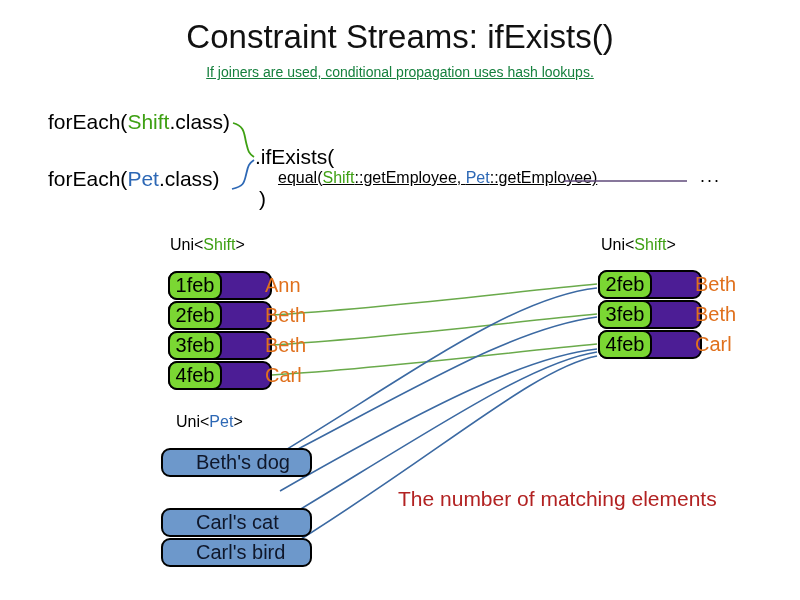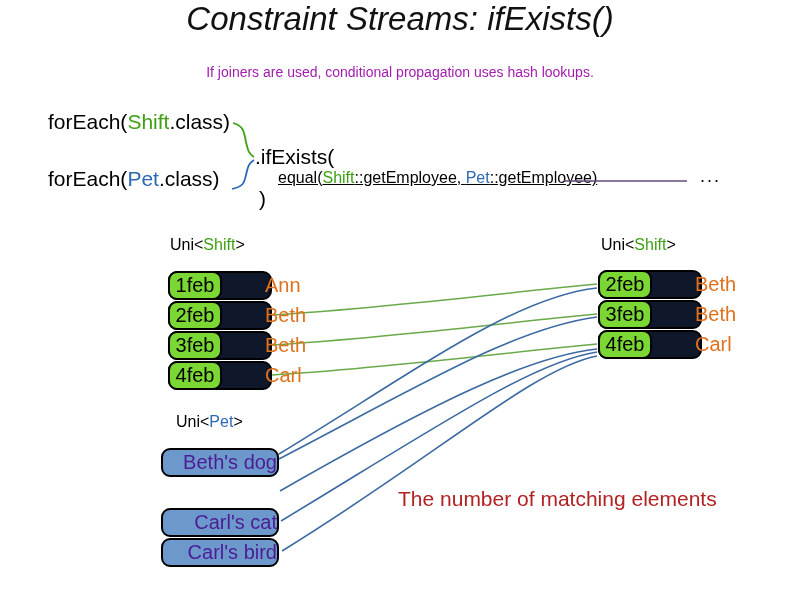--- a/index.html
+++ b/index.html
@@ -1,44 +1,44 @@
 <!DOCTYPE html>
 <html><head>
 <meta charset="utf-8">
 <style>
   html,body { margin:0; padding:0; }
   body { font-family:"Liberation Sans", sans-serif; background:#fff; }
   .slide { position:relative; width:800px; height:600px; background:#ffffff; overflow:hidden; }
 
-  .title { position:absolute; left:0; top:0; width:800px; text-align:center;
-           font-size:33px; color:#111; letter-spacing:0;font-style:italic; }
+  .title { position:absolute; left:0; top:18px; width:800px; text-align:center;
+           font-size:33px; color:#111; letter-spacing:0; }
   .subtitle { position:absolute; left:0; top:64px; width:800px; text-align:center;
-              font-size:14px; color:#a21caf; }
+              font-size:14px; color:#15803d;text-decoration:underline; }
 
   .codeline { position:absolute; font-size:21px; color:#000; white-space:nowrap; }
   .code-small { position:absolute; font-size:16px; color:#000; white-space:nowrap;text-decoration:underline; }
   .cls-shift { color:#3ea013; }
   .cls-pet   { color:#2d68b5; }
   .ellipsis  { position:absolute; font-size:18px; color:#000; letter-spacing:2px; }
 
   svg.overlay { position:absolute; left:0; top:0; pointer-events:none; }
 
   .tbl-label { position:absolute; font-size:16px; color:#000; white-space:nowrap; }
 
-  .srow { position:absolute; width:100px; height:25px; background:#0f172a;
+  .srow { position:absolute; width:100px; height:25px; background:#4c1d95;
           border:2px solid #000; border-radius:9px; }
   .datebox { position:absolute; left:-2px; top:-2px; width:50px; height:25px;
              background:#7bd733; border:2px solid #000; border-radius:9px;
              color:#000; font-size:20px; text-align:center; line-height:25px; }
   .namebox { position:absolute; left:55px; top:0px; color:#e0701c; font-size:20px;
              line-height:24px; white-space:nowrap;margin-left:40px; }
 
   .prow { position:absolute; width:114px; height:25px; background:#6d98cb;
-          border:2px solid #000; border-radius:9px; color:#4c1d95;
-          font-size:20px; text-align:right; line-height:24px; }
+          border:2px solid #000; border-radius:9px; color:#0f172a;
+          font-size:20px; text-align:left; line-height:24px;padding-left:33px; }
 
   .note { position:absolute; left:398px; top:485px; font-size:21px; line-height:27px;
           color:#b22222; white-space:nowrap; }
 </style>
 </head>
 <body>
 
 <div class="slide">
 
   <div class="title">Constraint Streams: ifExists()</div>

